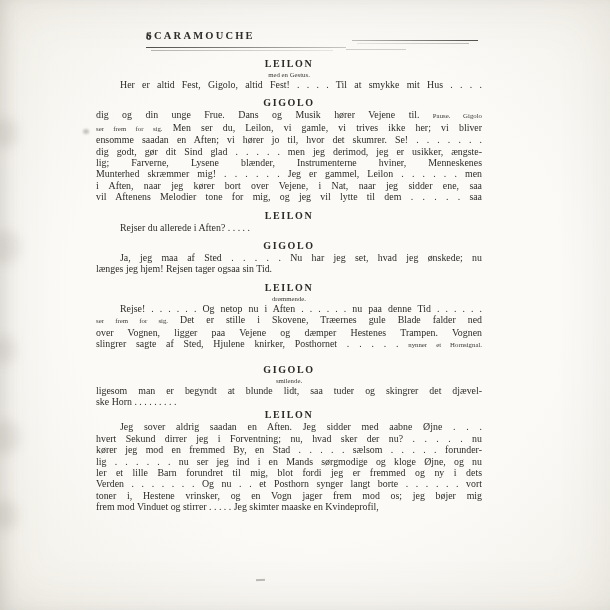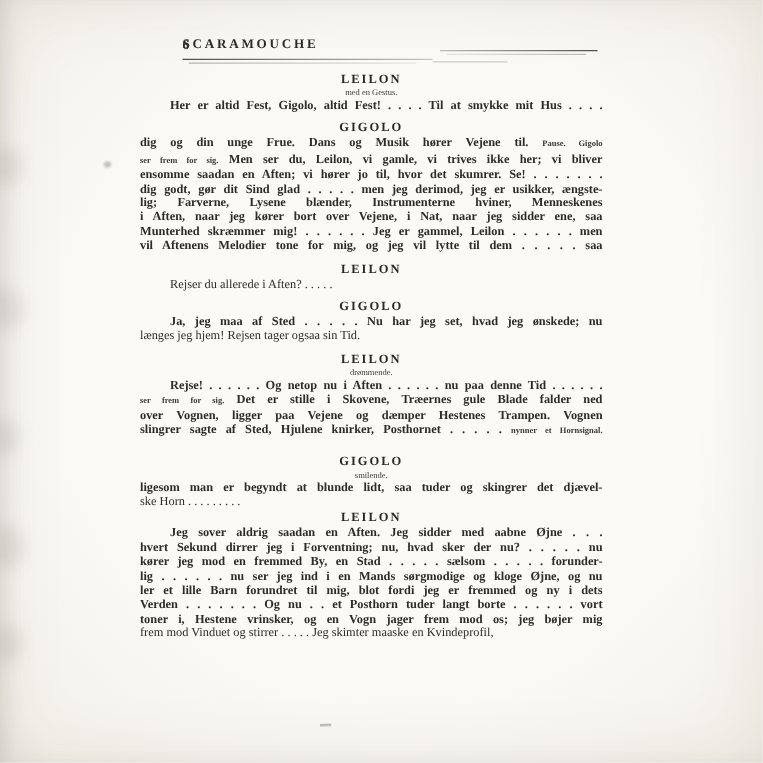--- a/index.html
+++ b/index.html
@@ -19,29 +19,29 @@
   .pagenum{position:absolute;left:0;top:1px;font-size:10.5px;font-weight:700;letter-spacing:.5px;}
   .htitle{position:absolute;left:0;right:0;top:0;text-align:left;font-size:10.5px;font-weight:700;letter-spacing:2.2px;}
   .rule{position:absolute;height:1px;background:#3a3733;}
   .rule.a {top:47px;left:146px;width:200px;background:linear-gradient(90deg,rgba(52,48,43,.85),rgba(52,48,43,.25));}
   .rule.a2{top:50px;left:151px;width:182px;background:linear-gradient(90deg,rgba(52,48,43,.35),rgba(52,48,43,.10));}
   .rule.b {top:40px;left:352px;width:126px;background:linear-gradient(90deg,rgba(52,48,43,.30),rgba(52,48,43,.85));}
   .rule.b2{top:43px;left:357px;width:112px;background:linear-gradient(90deg,rgba(52,48,43,.10),rgba(52,48,43,.30));}
   .rule.mid{top:49px;left:346px;width:60px;background:rgba(52,48,43,.22);}
   
   .speeches{position:absolute;top:52px;left:96px;width:386px;}
-  .speech{margin-top:7px;margin-left:16px;}
+  .speech{margin-top:7px;}
   .speech:first-child{margin-top:6px;}
   .speech:nth-child(6){margin-top:13px;}
   .speech:nth-child(7){margin-top:2px;}
   .speaker{text-align:center;font-weight:700;font-size:10px;line-height:12px;letter-spacing:1.6px;color:#2b2925;}
   .direction{text-align:center;font-size:6.8px;line-height:9px;color:#3d3a34;}
   .line{font-size:9.9px;line-height:11.4px;color:#2e2c28;}
   .line.indent{text-indent:24px;}
-  .line.just{text-align:justify;text-align-last:justify;font-weight:bold;}
+  .line.just{text-align:justify;text-align-last:justify;}
   .sm{font-size:6.8px;color:#3d3a34;}
   
   .spot{position:absolute;border-radius:50%;background:rgba(75,68,58,.10);filter:blur(6px);}
   .s1{left:-8px;top:118px;width:26px;height:30px;}
   .s2{left:-10px;top:230px;width:30px;height:34px;}
   .s3{left:-8px;top:336px;width:24px;height:28px;}
   .s4{left:-10px;top:420px;width:30px;height:34px;}
   .s5{left:-8px;top:500px;width:26px;height:30px;}
   .speck{position:absolute;left:83px;top:129px;width:6px;height:5px;border-radius:50%;background:rgba(62,56,48,.28);filter:blur(1px);}
   .dash{position:absolute;left:256px;top:579px;width:9px;height:2px;background:rgba(62,56,48,.32);filter:blur(.4px);transform:rotate(-2deg);}
@@ -68,22 +68,22 @@
         <div class="direction">med en Gestus.</div>
         <div class="line indent just"><span>Her er altid Fest, Gigolo, altid Fest! . . . . Til at smykke mit Hus . . . .</span></div>
       </div>
       <div class="speech">
         <div class="speaker">GIGOLO</div>
         <div class="line just"><span>dig og din unge Frue. Dans og Musik hører Vejene til.</span> <span class="sm">Pause. Gigolo</span></div>
         <div class="line just"><span class="sm">ser frem for sig.</span> <span>Men ser du, Leilon, vi gamle, vi trives ikke her; vi bliver</span></div>
         <div class="line just"><span>ensomme saadan en Aften; vi hører jo til, hvor det skumrer. Se! . . . . . . .</span></div>
         <div class="line just"><span>dig godt, gør dit Sind glad . . . . . men jeg derimod, jeg er usikker, ængste-</span></div>
         <div class="line just"><span>lig; Farverne, Lysene blænder, Instrumenterne hviner, Menneskenes</span></div>
+        <div class="line just"><span>Munterhed skræmmer mig! . . . . . . Jeg er gammel, Leilon . . . . . . men</span></div>
         <div class="line just"><span>i Aften, naar jeg kører bort over Vejene, i Nat, naar jeg sidder ene, saa</span></div>
-        <div class="line just"><span>Munterhed skræmmer mig! . . . . . . Jeg er gammel, Leilon . . . . . . men</span></div>
         <div class="line just"><span>vil Aftenens Melodier tone for mig, og jeg vil lytte til dem . . . . . saa</span></div>
       </div>
       <div class="speech">
         <div class="speaker">LEILON</div>
         <div class="line indent"><span>Rejser du allerede i Aften? . . . . .</span></div>
       </div>
       <div class="speech">
         <div class="speaker">GIGOLO</div>
         <div class="line indent just"><span>Ja, jeg maa af Sted . . . . . Nu har jeg set, hvad jeg ønskede; nu</span></div>
         <div class="line"><span>længes jeg hjem! Rejsen tager ogsaa sin Tid.</span></div>
@@ -102,21 +102,21 @@
         <div class="line just"><span>ligesom man er begyndt at blunde lidt, saa tuder og skingrer det djævel-</span></div>
         <div class="line"><span>ske Horn . . . . . . . . .</span></div>
       </div>
       <div class="speech">
         <div class="speaker">LEILON</div>
         <div class="line indent just"><span>Jeg sover aldrig saadan en Aften. Jeg sidder med aabne Øjne . . .</span></div>
         <div class="line just"><span>hvert Sekund dirrer jeg i Forventning; nu, hvad sker der nu? . . . . . nu</span></div>
         <div class="line just"><span>kører jeg mod en fremmed By, en Stad . . . . . sælsom . . . . . forunder-</span></div>
         <div class="line just"><span>lig . . . . . . nu ser jeg ind i en Mands sørgmodige og kloge Øjne, og nu</span></div>
         <div class="line just"><span>ler et lille Barn forundret til mig, blot fordi jeg er fremmed og ny i dets</span></div>
-        <div class="line just"><span>Verden . . . . . . . Og nu . . et Posthorn tuder langt borte . . . . . . vort</span></div>
+        <div class="line just"><span>Verden . . . . . . . Og nu . . et Posthorn synger langt borte . . . . . . vort</span></div>
         <div class="line just"><span>toner i, Hestene vrinsker, og en Vogn jager frem mod os; jeg bøjer mig</span></div>
         <div class="line"><span>frem mod Vinduet og stirrer . . . . . Jeg skimter maaske en Kvindeprofil,</span></div>
       </div>
     </div>
 
   <div class="spot s1"></div>
   <div class="spot s2"></div>
   <div class="spot s3"></div>
   <div class="spot s4"></div>
   <div class="spot s5"></div>

